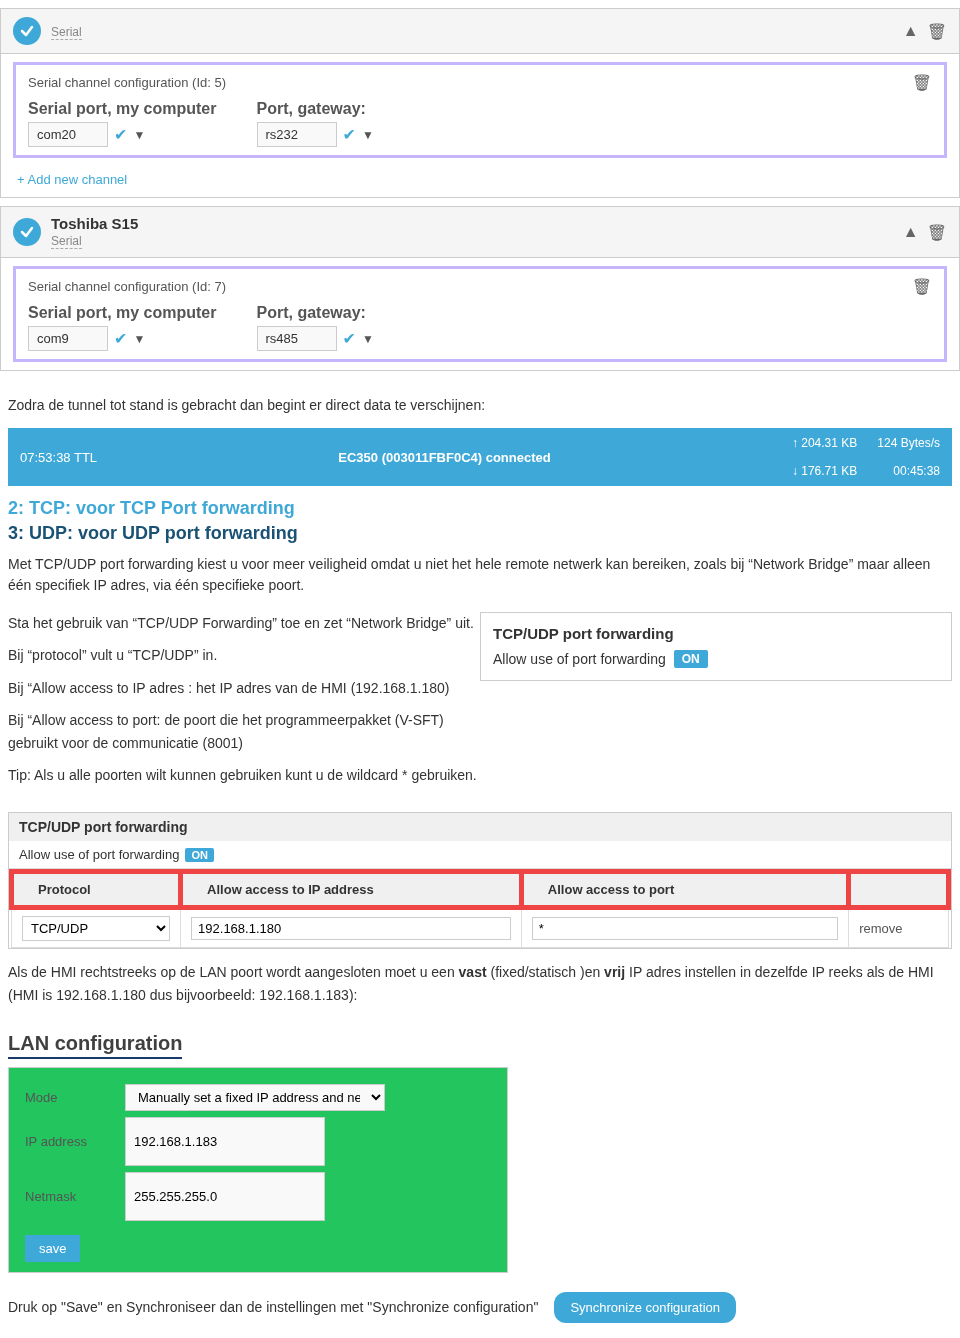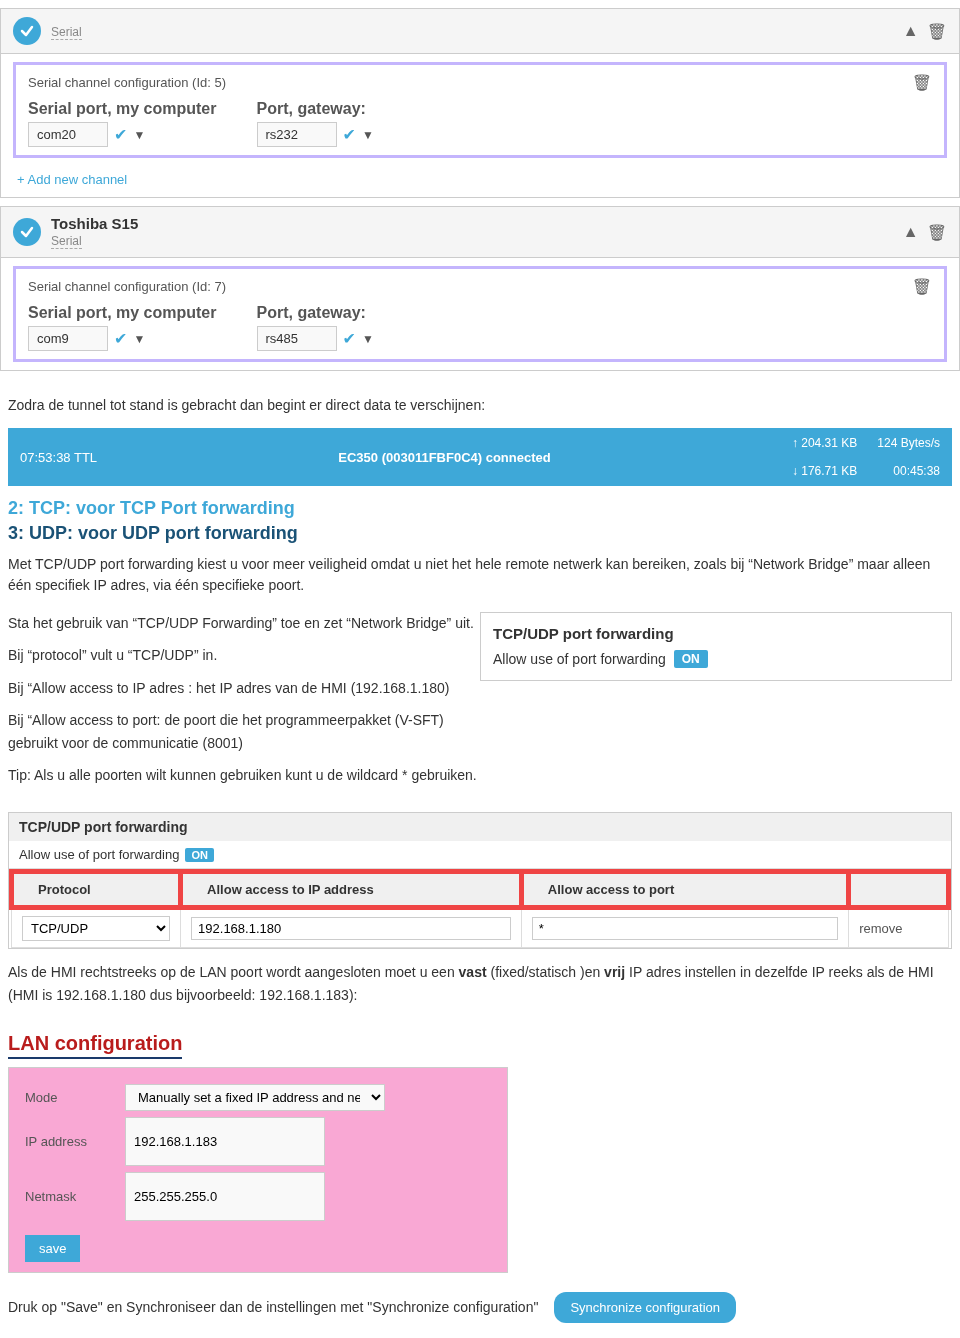--- a/index.html
+++ b/index.html
@@ -63,22 +63,22 @@
     .pf-table-header-title { font-weight: bold; font-size: 14px; }
     .pf-allow-small { display: flex; align-items: center; gap: 6px; font-size: 13px; padding: 6px 10px; border-bottom: 1px solid #ddd; }
     .pf-table { width: 100%; border-collapse: collapse; }
     .pf-table th { background: #f0f0f0; border: 5px solid #ef4444; padding: 8px 24px; text-align: left; font-size: 13px; font-weight: bold; }
     .pf-table td { border: 1px solid #ddd; padding: 6px 10px; font-size: 13px; }
     .pf-table select { border: 1px solid #ccc; padding: 3px 4px; font-size: 13px; background: #fff; width: 100%; }
     .pf-table input { border: 1px solid #ccc; padding: 3px 6px; font-size: 13px; width: 100%; background: #fff; }
     .remove-link { color: #555; font-size: 13px; text-decoration: none; cursor: pointer; }
 
     
-    .lan-heading { font-size: 20px; font-weight: bold; color: #b91c1c; margin: 16px 0 8px; border-bottom: 2px solid #1a3a6b; padding-bottom: 2px; display: inline-block; }
-    .lan-config-box { border: 1px solid #ccc; padding: 10px 16px; background: #f9a8d4; max-width: 500px; margin-bottom: 12px; }
+    .lan-heading { font-size: 20px; font-weight: bold; color: #404040; margin: 16px 0 8px; border-bottom: 2px solid #1a3a6b; padding-bottom: 2px; display: inline-block; }
+    .lan-config-box { border: 1px solid #ccc; padding: 10px 16px; background: #22c55e; max-width: 500px; margin-bottom: 12px; }
     .lan-row { display: flex; align-items: center; margin: 6px 0; gap: 10px; }
     .lan-label { font-size: 13px; color: #555; width: 90px; }
     .lan-input { border: 1px solid #ccc; padding: 16px 8px; font-size: 13px; background: #f9f9f9; width: 200px; }
     .lan-select { border: 1px solid #ccc; padding: 4px 8px; font-size: 13px; background: #f9f9f9; width: 260px; }
     .mode-row { display: flex; align-items: center; gap: 10px; margin: 6px 0; }
     .save-btn { background: #3ea8d8; color: white; border: none; padding: 6px 14px; font-size: 13px; cursor: pointer; margin-top: 8px; }
 
     
     .bottom-text { font-size: 14px; color: #333; line-height: 1.5; margin: 12px 0; }
     .sync-btn { background: #3ea8d8; color: white; border: none; padding: 8px 16px; font-size: 13px; cursor: pointer; border-radius: 12px; }

